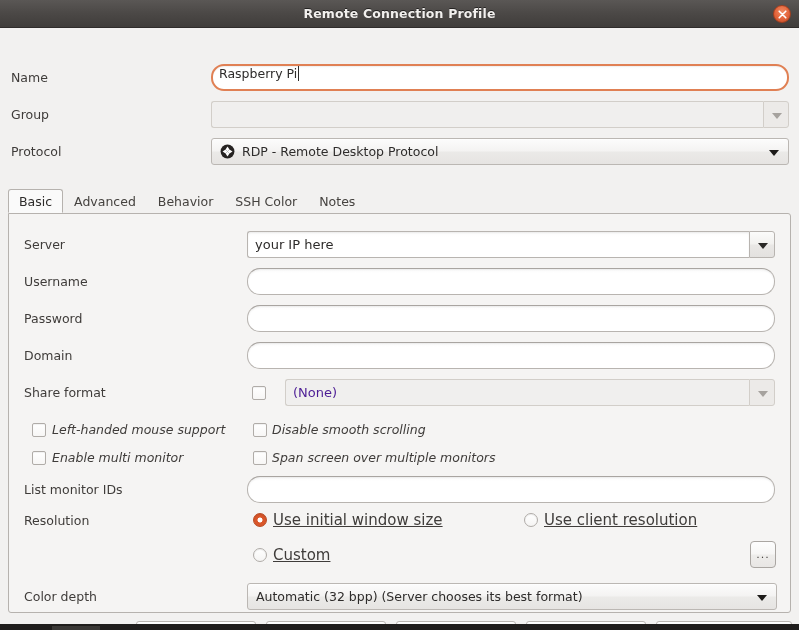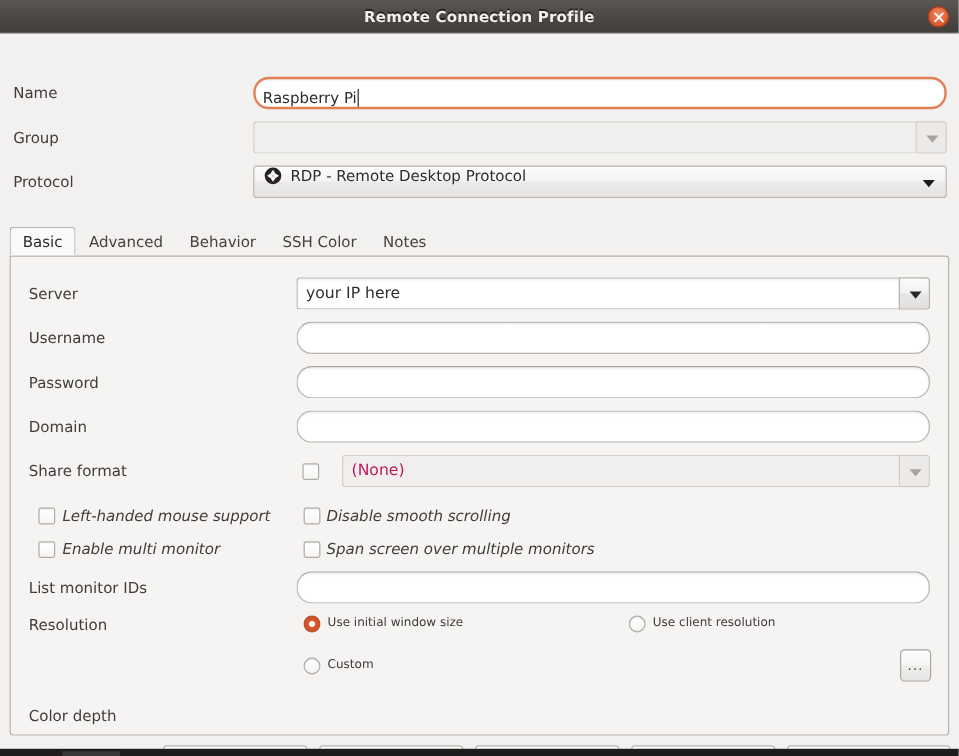--- a/index.html
+++ b/index.html
@@ -44,41 +44,41 @@
 
   
   .entry {
     position: absolute; height: 27px;
     background: linear-gradient(to bottom, #fbfbfb 0%, #ffffff 18%, #ffffff 100%);
     border: 1px solid #b8b4b0;
     border-top-color: #a9a5a1;
     border-radius: 13px;
     font-size: 12.5px; color: #2e2c2b;
     padding: 0 7px;
-    display: flex; align-items: flex-end;
+    display: flex; align-items: flex-start;
     box-shadow: inset 0 1px 2px rgba(0,0,0,.07);
   }
   .entry.focused {
     border: 2px solid #e08054;
     box-shadow: inset 0 1px 1px rgba(0,0,0,.05);
     padding: 0 6px;
   }
   .entry .caret {
     display: inline-block; width: 1px; height: 15px;
     background: #2e2c2b; margin-left: 1px;
   }
 
   
   .combo-flat {
     position: absolute; height: 27px;
     background: linear-gradient(to bottom, #fcfcfc 0%, #f4f3f2 48%, #ebeae8 52%, #e6e4e2 100%);
     border: 1px solid #bbb7b3;
     border-radius: 3px;
     font-size: 12.5px; color: #2e2c2b;
-    display: flex; align-items: flex-start;
+    display: flex; align-items: center;
     padding: 0 8px;
     cursor: pointer;
     box-shadow: 0 1px 0 rgba(255,255,255,.6) inset;
   }
   .combo-flat .arrow { position: absolute; right: 9px; top: 11px; }
 
   
   .combo-entry-wrap { position: absolute; height: 27px; display: flex; }
   .combo-entry-wrap .ce-text {
     flex: 1; height: 27px;
@@ -93,21 +93,21 @@
   .combo-entry-wrap .ce-btn {
     width: 26px; height: 27px; position: relative;
     background: linear-gradient(to bottom, #fbfbfa 0%, #f2f1ef 48%, #e9e7e5 52%, #e3e1df 100%);
     border: 1px solid #b8b4b0;
     border-radius: 0 3px 3px 0;
     cursor: pointer;
   }
   .combo-entry-wrap .ce-btn .arrow { position: absolute; left: 8px; top: 11px; }
 
   .combo-entry-wrap.disabled .ce-text {
-    background: #f0efee; border-color: #d2cec9; color: #be185d; box-shadow: none;
+    background: #f0efee; border-color: #d2cec9; color: #4c1d95; box-shadow: none;
   }
   .combo-entry-wrap.disabled .ce-btn {
     background: #eceae8; border-color: #d2cec9;
   }
 
   
   .arrow-dark { width: 0; height: 0; border-left: 5px solid transparent;
                 border-right: 5px solid transparent; border-top: 6px solid #1d1b19; }
   .arrow-grey { width: 0; height: 0; border-left: 5px solid transparent;
                 border-right: 5px solid transparent; border-top: 6px solid #2a2826; }
@@ -164,22 +164,22 @@
     border: 1px solid #b0aca8;
     background: linear-gradient(to bottom, #ffffff 0%, #f5f4f3 100%);
     box-shadow: inset 0 1px 1px rgba(0,0,0,.08);
     cursor: pointer;
   }
   .radio.checked {
     background: radial-gradient(circle at 50% 50%, #ffffff 0 2.2px, #d9562a 2.8px 100%);
     border-color: #b84a23;
   }
   .radio-label {
-    position: absolute; font-size: 10px; color: #3f3c3a;
-    line-height: 16px; white-space: nowrap; cursor: pointer;
+    position: absolute; font-size: 15px; color: #3f3c3a;
+    line-height: 16px; white-space: nowrap; cursor: pointer; text-decoration: underline;
   }
 
   
   #buttonbar { position: absolute; left: 0; top: 593px; width: 799px; height: 30px; }
   .btn {
     position: absolute; height: 27px;
     background: linear-gradient(to bottom, #fdfdfd 0%, #f6f5f4 48%, #edecea 52%, #e7e5e3 100%);
     border: 1px solid #bbb7b3;
     border-radius: 3px;
     font-size: 12.5px; color: #2e2c2b;
@@ -335,20 +335,24 @@
   <div class="row" style="top:513px;height:30px">
     <div class="radio" style="left:253px;top:7px"></div>
     <span class="radio-label" style="left:273px;top:6px">Custom</span>
     <div class="dots-btn" style="left:750px;top:0">
       <span>...</span>
     </div>
   </div>
 
   <div class="row" style="top:555px;height:30px">
     <span class="lbl" style="left:24px;top:6px">Color depth</span>
+    <div class="combo-flat" style="left:247px;top:0;width:530px">
+      <span>Automatic (32 bpp) (Server chooses its best format)</span>
+      <span class="arrow arrow-dark"></span>
+    </div>
   </div>
 
   <div id="buttonbar">
     <div class="btn" style="left:136px;width:120px">
       <span>Cancel</span>
     </div>
     <div class="btn" style="left:266px;width:120px">
       <span>Save as Default</span>
     </div>
     <div class="btn" style="left:396px;width:120px">

